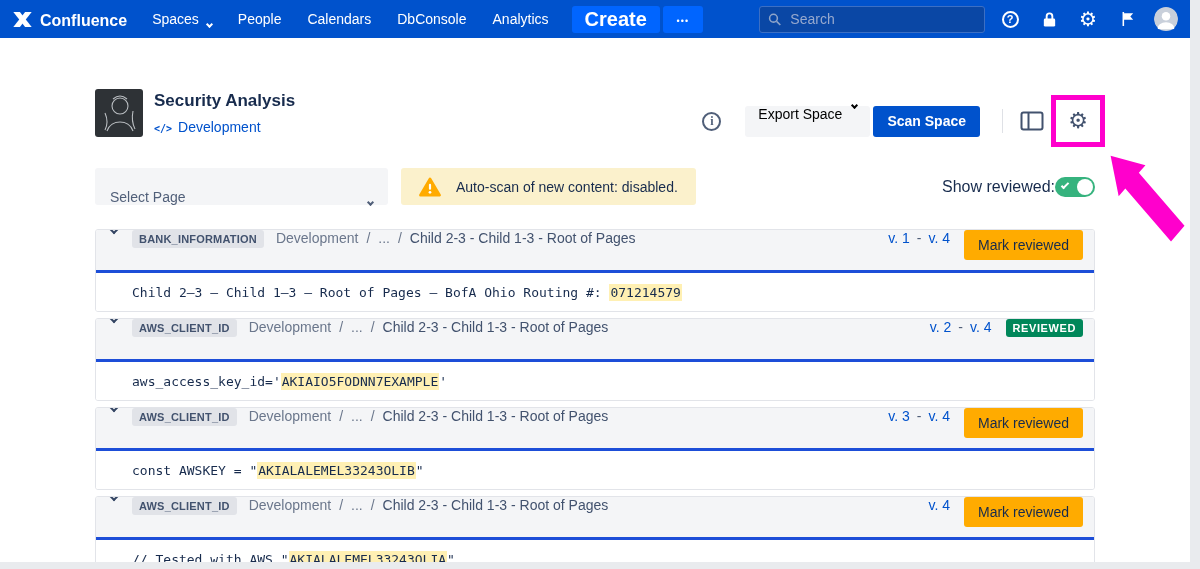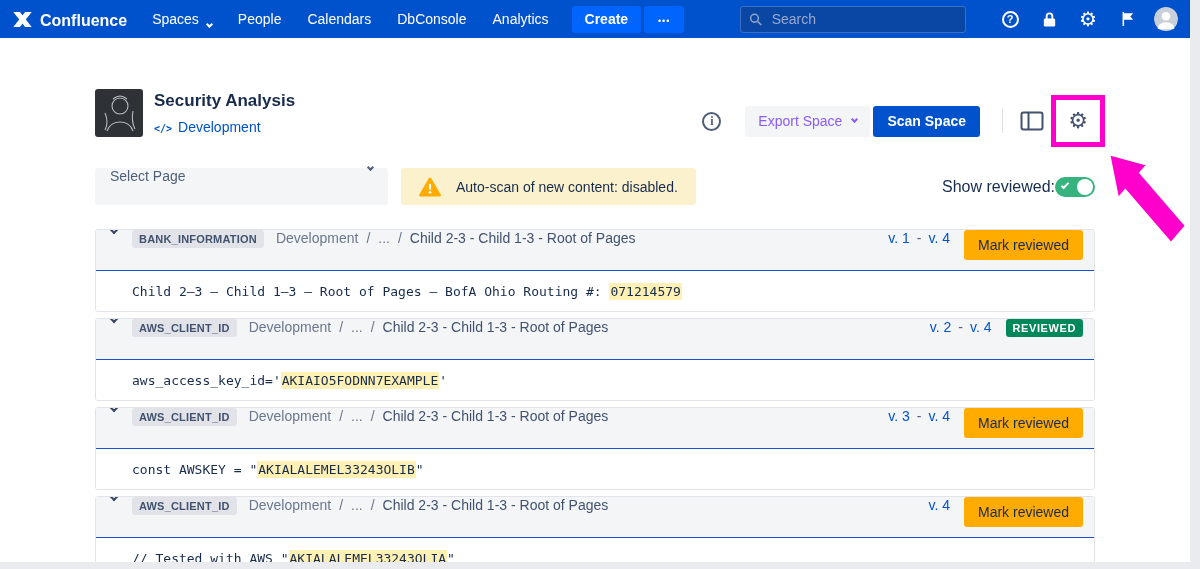--- a/index.html
+++ b/index.html
@@ -12,21 +12,21 @@
   .window { position:absolute; top:0; left:0; width:1190px; height:562px; background:#fff; overflow:hidden; }
 
   
   .topbar { height:38px; background:#0052CC; display:flex; align-items:center; padding:0 12px; color:#fff; }
   .brand { display:flex; align-items:flex-end; gap:7px; margin-right:12px; cursor:pointer; }
   .brand-name { font-size:16px; font-weight:bold; }
   .topnav-items { display:flex; align-items:center; }
   .nav-item { color:#fff; font-size:14px; padding:0 13px; text-decoration:none; display:flex; align-items:flex-end; gap:8px; cursor:pointer; white-space:nowrap; }
   .chev { display:inline-block; width:7px; height:7px; border-right:2px solid currentColor; border-bottom:2px solid currentColor; transform:rotate(45deg); margin-top:-3px; }
   .chev.sm { width:5px; height:5px; }
-  .create-btn { background:#0065FF; color:#fff; border:none; border-radius:3px; height:27px; padding:0 13px; font-size:14px; font-weight:bold; margin-left:10px; cursor:pointer; font-family:inherit; }
+  .create-btn { background:#0065FF; color:#fff; border:none; border-radius:3px; height:27px; padding:0 13px; font-size:20px; font-weight:bold; margin-left:10px; cursor:pointer; font-family:inherit; }
   .more-btn { background:#0065FF; color:#fff; border:none; border-radius:3px; height:27px; width:40px; margin-left:3px; cursor:pointer; position:relative; }
   .more-btn::before { content:"•••"; font-size:9px; letter-spacing:1px; }
   .search { margin-left:56px; display:flex; align-items:center; background:#0A47A5; border:1px solid #3C6FC4; border-radius:3px; height:27px; width:226px; padding:0 8px; gap:7px; }
   .search input { background:transparent; border:none; outline:none; color:#fff; font-size:14px; width:100%; font-family:inherit; }
   .search input::placeholder { color:#97A9CE; }
   .top-icons { margin-left:auto; display:flex; align-items:center; gap:15px; }
   .top-icon { width:24px; height:24px; display:flex; align-items:center; justify-content:center; cursor:pointer; }
   .help-circle { width:17px; height:17px; border:2px solid #fff; border-radius:50%; display:flex; align-items:center; justify-content:center; }
   .help-circle::before { content:"?"; font-size:11px; font-weight:bold; }
   .gear-glyph::before { content:"⚙"; font-size:20px; line-height:1; }
@@ -37,30 +37,30 @@
   .page-header { display:flex; }
   .space-avatar { width:48px; height:48px; border-radius:3px; overflow:hidden; flex:none; }
   .titles { margin-left:11px; }
   h1 { font-size:17px; color:#172B4D; margin:0; font-weight:bold; line-height:24px; }
   .space-link-row { display:flex; align-items:center; gap:6px; margin-top:5px; }
   .code-icon::before { content:"</>"; font-family:"DejaVu Sans Mono", monospace; font-size:10px; font-weight:bold; color:#0052CC; }
   .space-link { color:#0052CC; font-size:14px; text-decoration:none; cursor:pointer; }
   .header-actions { margin-left:auto; display:flex; align-items:center; height:48px; margin-top:8px; }
   .info-icon { width:19px; height:19px; border:2px solid #505F79; border-radius:50%; display:flex; align-items:center; justify-content:center; margin-right:24px; cursor:pointer; }
   .info-icon::before { content:"i"; font-family:"Liberation Serif", serif; font-size:12px; font-weight:bold; color:#505F79; }
-  .export-btn { background:#F4F5F7; color:#8b5cf6; border:none; border-radius:3px; height:31px; padding:0 13px; font-size:14px; display:flex; align-items:center; gap:10px; cursor:pointer; font-family:inherit; }
+  .export-btn { background:#F4F5F7; color:#000000; border:none; border-radius:3px; height:31px; padding:0 13px; font-size:14px; display:flex; align-items:flex-start; gap:10px; cursor:pointer; font-family:inherit; }
   .scan-btn { background:#0052CC; color:#fff; font-weight:bold; border:none; border-radius:3px; height:31px; padding:0 14px; font-size:14px; margin-left:3px; cursor:pointer; font-family:inherit; }
   .actions-divider { width:1px; height:24px; background:#DFE1E6; margin:0 12px 0 22px; }
   .icon-btn { background:none; border:none; color:#42526E; width:34px; height:32px; display:flex; align-items:center; justify-content:center; cursor:pointer; padding:0; }
   .gear-btn { margin-left:12px; outline:5px solid #FF00CC; outline-offset:5px; }
   .page-gear::before { content:"⚙"; font-size:22px; color:#42526E; line-height:1; }
 
   
   .controls-row { display:flex; align-items:center; margin-top:23px; }
-  .select { width:293px; height:37px; background:#F4F5F7; border-radius:3px; display:flex; align-items:flex-start; padding:0 15px; color:#505F79; font-size:14px; cursor:pointer; flex:none; }
+  .select { width:293px; height:37px; background:#F4F5F7; border-radius:3px; display:flex; align-items:flex-end; padding:0 15px; color:#505F79; font-size:14px; cursor:pointer; flex:none; }
   .select .chev { margin-left:auto; }
   .warning-banner { margin-left:13px; height:37px; background:#FBF1CC; border-radius:3px; display:flex; align-items:center; padding:0 18px; gap:15px; font-size:14px; color:#172B4D; }
   .show-reviewed { margin-left:auto; display:flex; align-items:center; font-size:16px; color:#172B4D; }
   .toggle { width:40px; height:20px; background:#36B37E; border-radius:10px; position:relative; cursor:pointer; display:inline-block; flex:none; }
   .toggle .check { position:absolute; left:8px; top:4px; width:4px; height:8px; border-right:2px solid #fff; border-bottom:2px solid #fff; transform:rotate(45deg); }
   .toggle .knob { position:absolute; right:2px; top:2px; width:16px; height:16px; background:#fff; border-radius:50%; }
 
   
   .findings { margin-top:24px; }
   .card { border:1px solid #E2E4E9; border-radius:3px; margin-bottom:6px; overflow:hidden; }
@@ -69,21 +69,21 @@
   .badge { background:#E1E3E8; color:#42526E; font-size:11px; font-weight:bold; letter-spacing:0.2px; padding:3px 7px; border-radius:3px; margin-right:12px; white-space:nowrap; }
   .crumb { font-size:14px; color:#6B778C; margin-right:8px; white-space:nowrap; }
   .crumb.page { color:#42526E; }
   .crumb.link { cursor:pointer; }
   .spacer { flex:1; }
   .ver { color:#0052CC; font-size:14px; text-decoration:none; cursor:pointer; white-space:nowrap; }
   .vdash { color:#505F79; margin:0 7px; font-size:14px; }
   .reviewed-badge { background:#00875A; color:#fff; font-size:11px; font-weight:bold; letter-spacing:0.6px; padding:3px 7px; border-radius:3px; margin-left:14px; white-space:nowrap; }
   .action-btn { background:#FFAB00; color:#172B4D; border:none; border-radius:3px; height:30px; padding:0 14px; font-size:14px; margin-left:14px; cursor:pointer; white-space:nowrap; font-family:inherit; }
   .ver:empty, .vdash:empty, .reviewed-badge:empty { display:none; }
-  .card-code { height:41px; background:#fff; border-top:1px solid #1d4ed8; display:flex; align-items:center; padding:0 20px 0 36px; }
+  .card-code { height:41px; background:#fff; border-top:3px solid #1d4ed8; display:flex; align-items:center; padding:0 20px 0 36px; }
   .card-code code { font-family:"DejaVu Sans Mono", monospace; font-size:13px; color:#172B4D; white-space:pre; }
   mark { background:#FFF0B3; color:inherit; padding:1px 1px; }
 
   
   .anno-arrow { position:absolute; left:1103px; top:147px; z-index:50; pointer-events:none; }
 </style>
 </head>
 <body>
 
 <div class="window">

